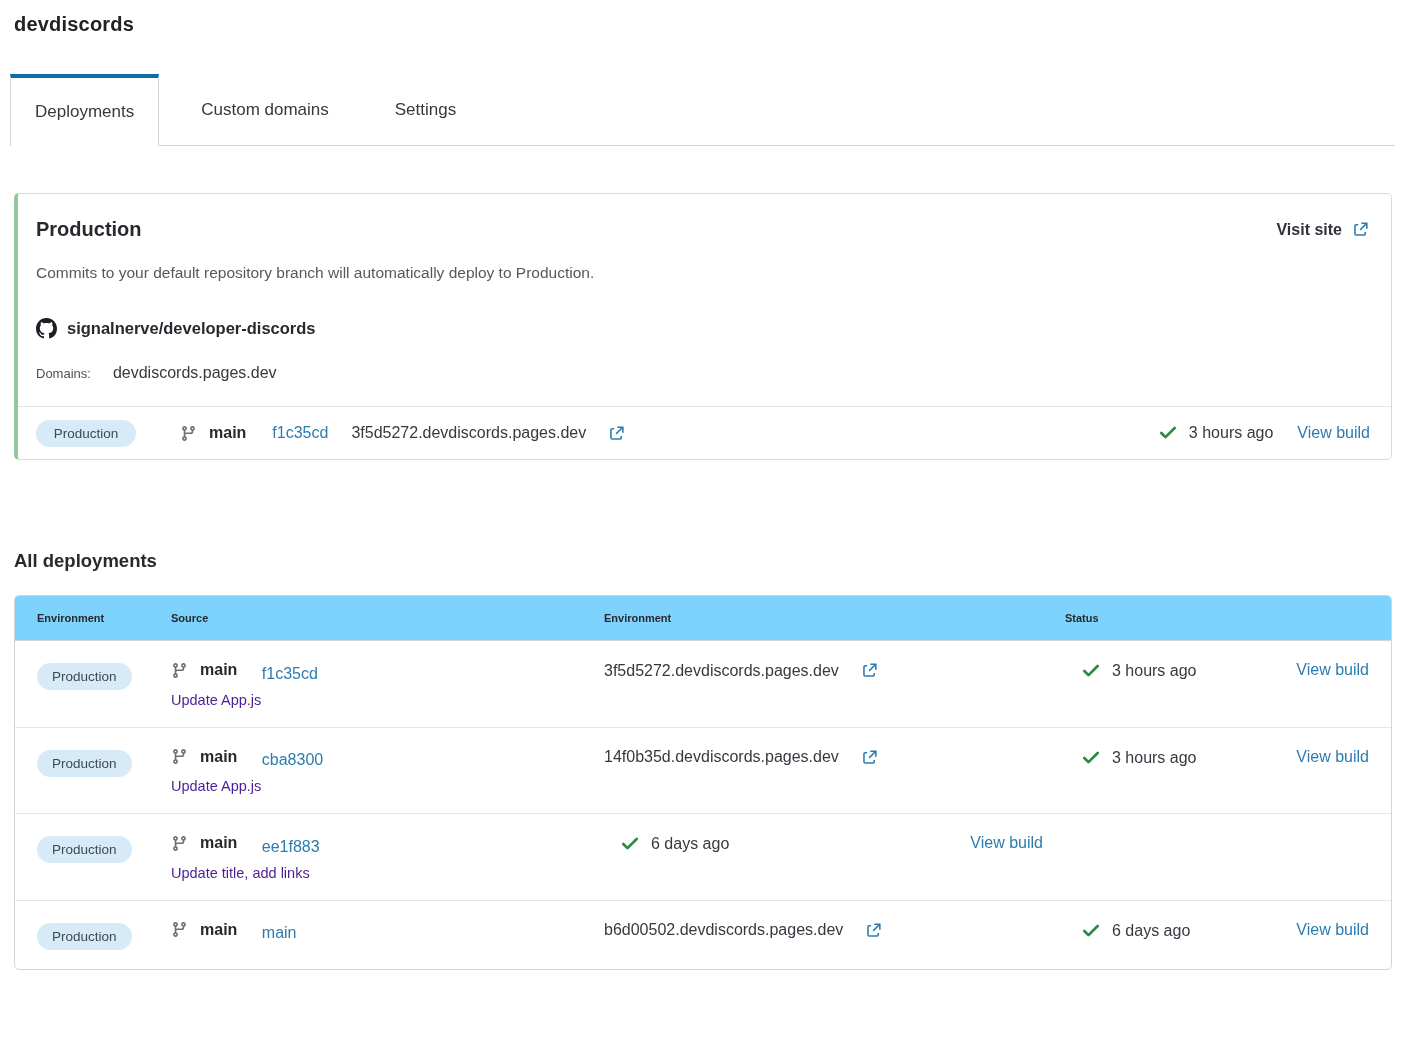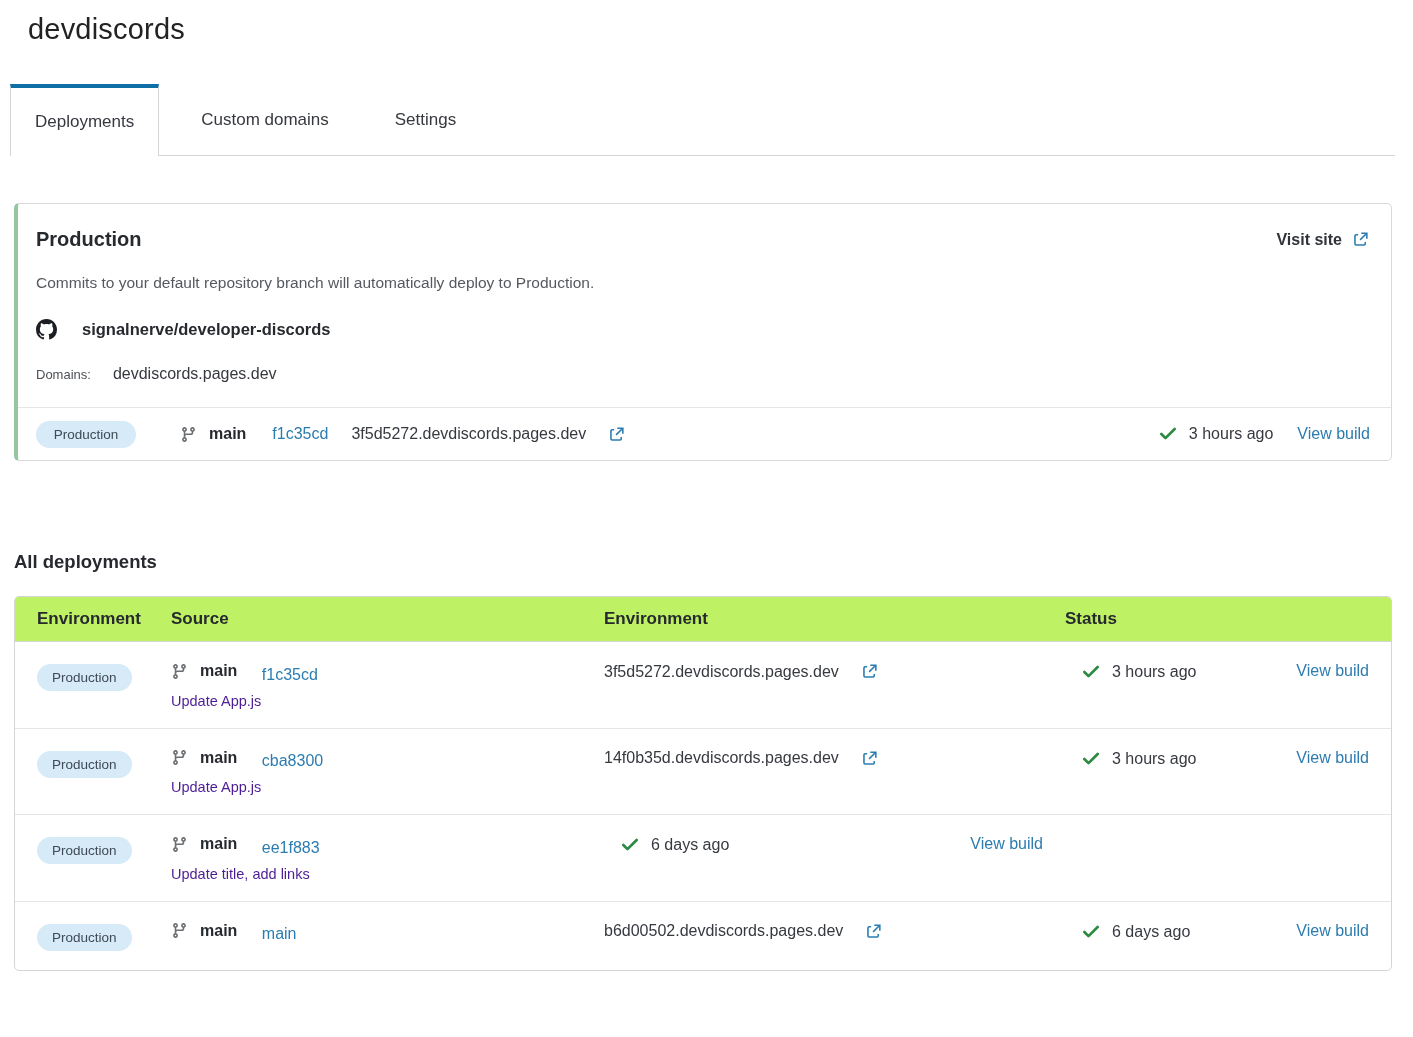--- a/index.html
+++ b/index.html
@@ -4,22 +4,22 @@
 <style>
   * { box-sizing: border-box; margin: 0; padding: 0; }
   html, body { background: #fff; }
   body {
     width: 1413px; min-height: 1037px;
     font-family: "Liberation Sans", sans-serif;
     color: #36393f;
     position: relative;
   }
   .page-title {
-    font-size: 29px; font-weight: 400; color: #222;
-    padding: 13px 0 0 28px; letter-spacing: 0.2px;
+    font-size: 20px; font-weight: 700; color: #222;
+    padding: 13px 0 0 14px; letter-spacing: 0.2px;
   }
   
   .tab-strip {
     display: flex; align-items: stretch;
     margin: 38px 18px 0 10px; height: 72px;
     border-bottom: 1px solid #d5d5d5;
   }
   .tab {
     display: flex; align-items: center;
     padding: 0 24px; font-size: 17px; color: #36393f;
@@ -42,21 +42,21 @@
   .prod-body { padding: 24px 21px 24px 18px; }
   .prod-head { display: flex; align-items: center; justify-content: space-between; }
   .prod-title { font-size: 20px; font-weight: 600; color: #26292e; }
   .visit-site {
     display: flex; align-items: center; gap: 9px;
     font-size: 16px; font-weight: 600; color: #30343a;
     text-decoration: none; cursor: pointer;
   }
   .prod-desc { margin-top: 23px; font-size: 15.5px; color: #55595f; }
   .repo-row {
-    margin-top: 27px; display: flex; align-items: center; gap: 25px;
+    margin-top: 36px; display: flex; align-items: center; gap: 10px;
     font-size: 16.5px; font-weight: 700; color: #26292e;
   }
   .domains-row { margin-top: 25px; display: flex; align-items: baseline; }
   .domains-label { font-size: 13px; color: #4c5156; }
   .domains-value { font-size: 16px; color: #36393f; margin-left: 22px; }
   .prod-footer {
     border-top: 1px solid #e5e5e5;
     padding: 0 21px 0 18px; height: 53px;
     display: flex; align-items: center;
   }
@@ -88,23 +88,23 @@
     margin: 23px 21px 16px 14px;
     border: 1px solid #d5d5d5; border-radius: 5px;
     background: #fff; overflow: hidden;
   }
   .tbl-grid {
     display: grid;
     grid-template-columns: 134px 433px 461px 1fr;
     padding-left: 22px;
   }
   .tbl-header {
-    background: #bef264; border-bottom: 1px solid #d5d5d5;
+    background: #7dd3fc; border-bottom: 1px solid #d5d5d5;
     height: 45px; align-items: center;
-    font-size: 17px; font-weight: 600; color: #26292e;
+    font-size: 11px; font-weight: 600; color: #26292e;
   }
   .tbl-row { padding-top: 20px; padding-bottom: 19px; align-items: start; }
   .tbl-row + .tbl-row { border-top: 1px solid #e5e5e5; }
   .cell-env { padding-top: 2px; }
   .commit-msg { margin-top: 9px; font-size: 14.5px; color: #4c1d95; }
   .cell-source .commit-link { margin-left: 20px; }
   .cell-status { display: flex; align-items: flex-start; padding-right: 22px; }
   .cell-status .status-group { margin-left: 16px; }
   .cell-status .view-build { margin-left: auto; }
 </style>

